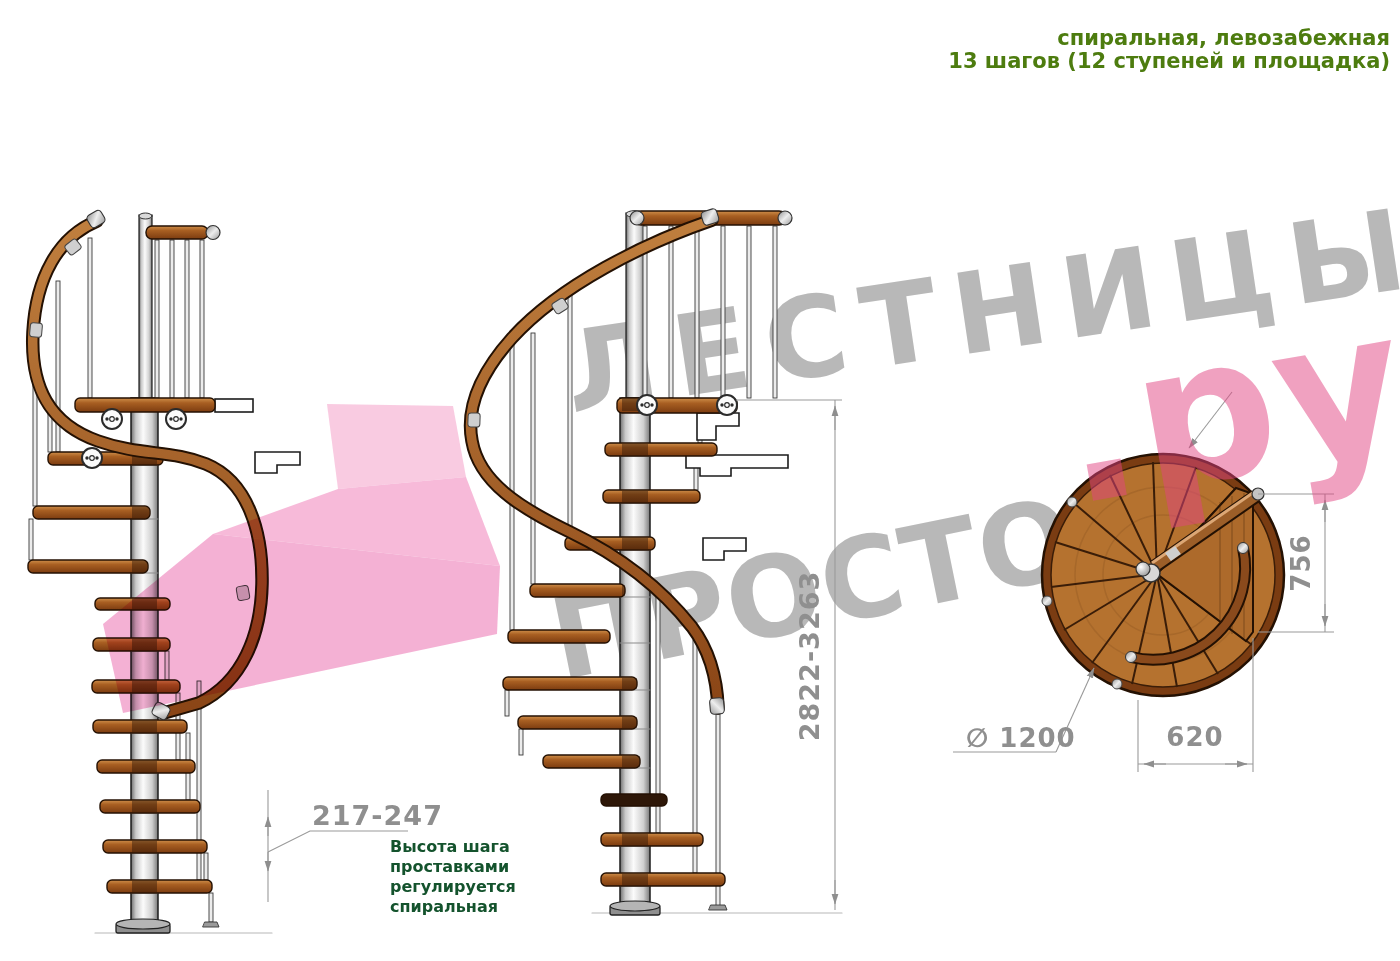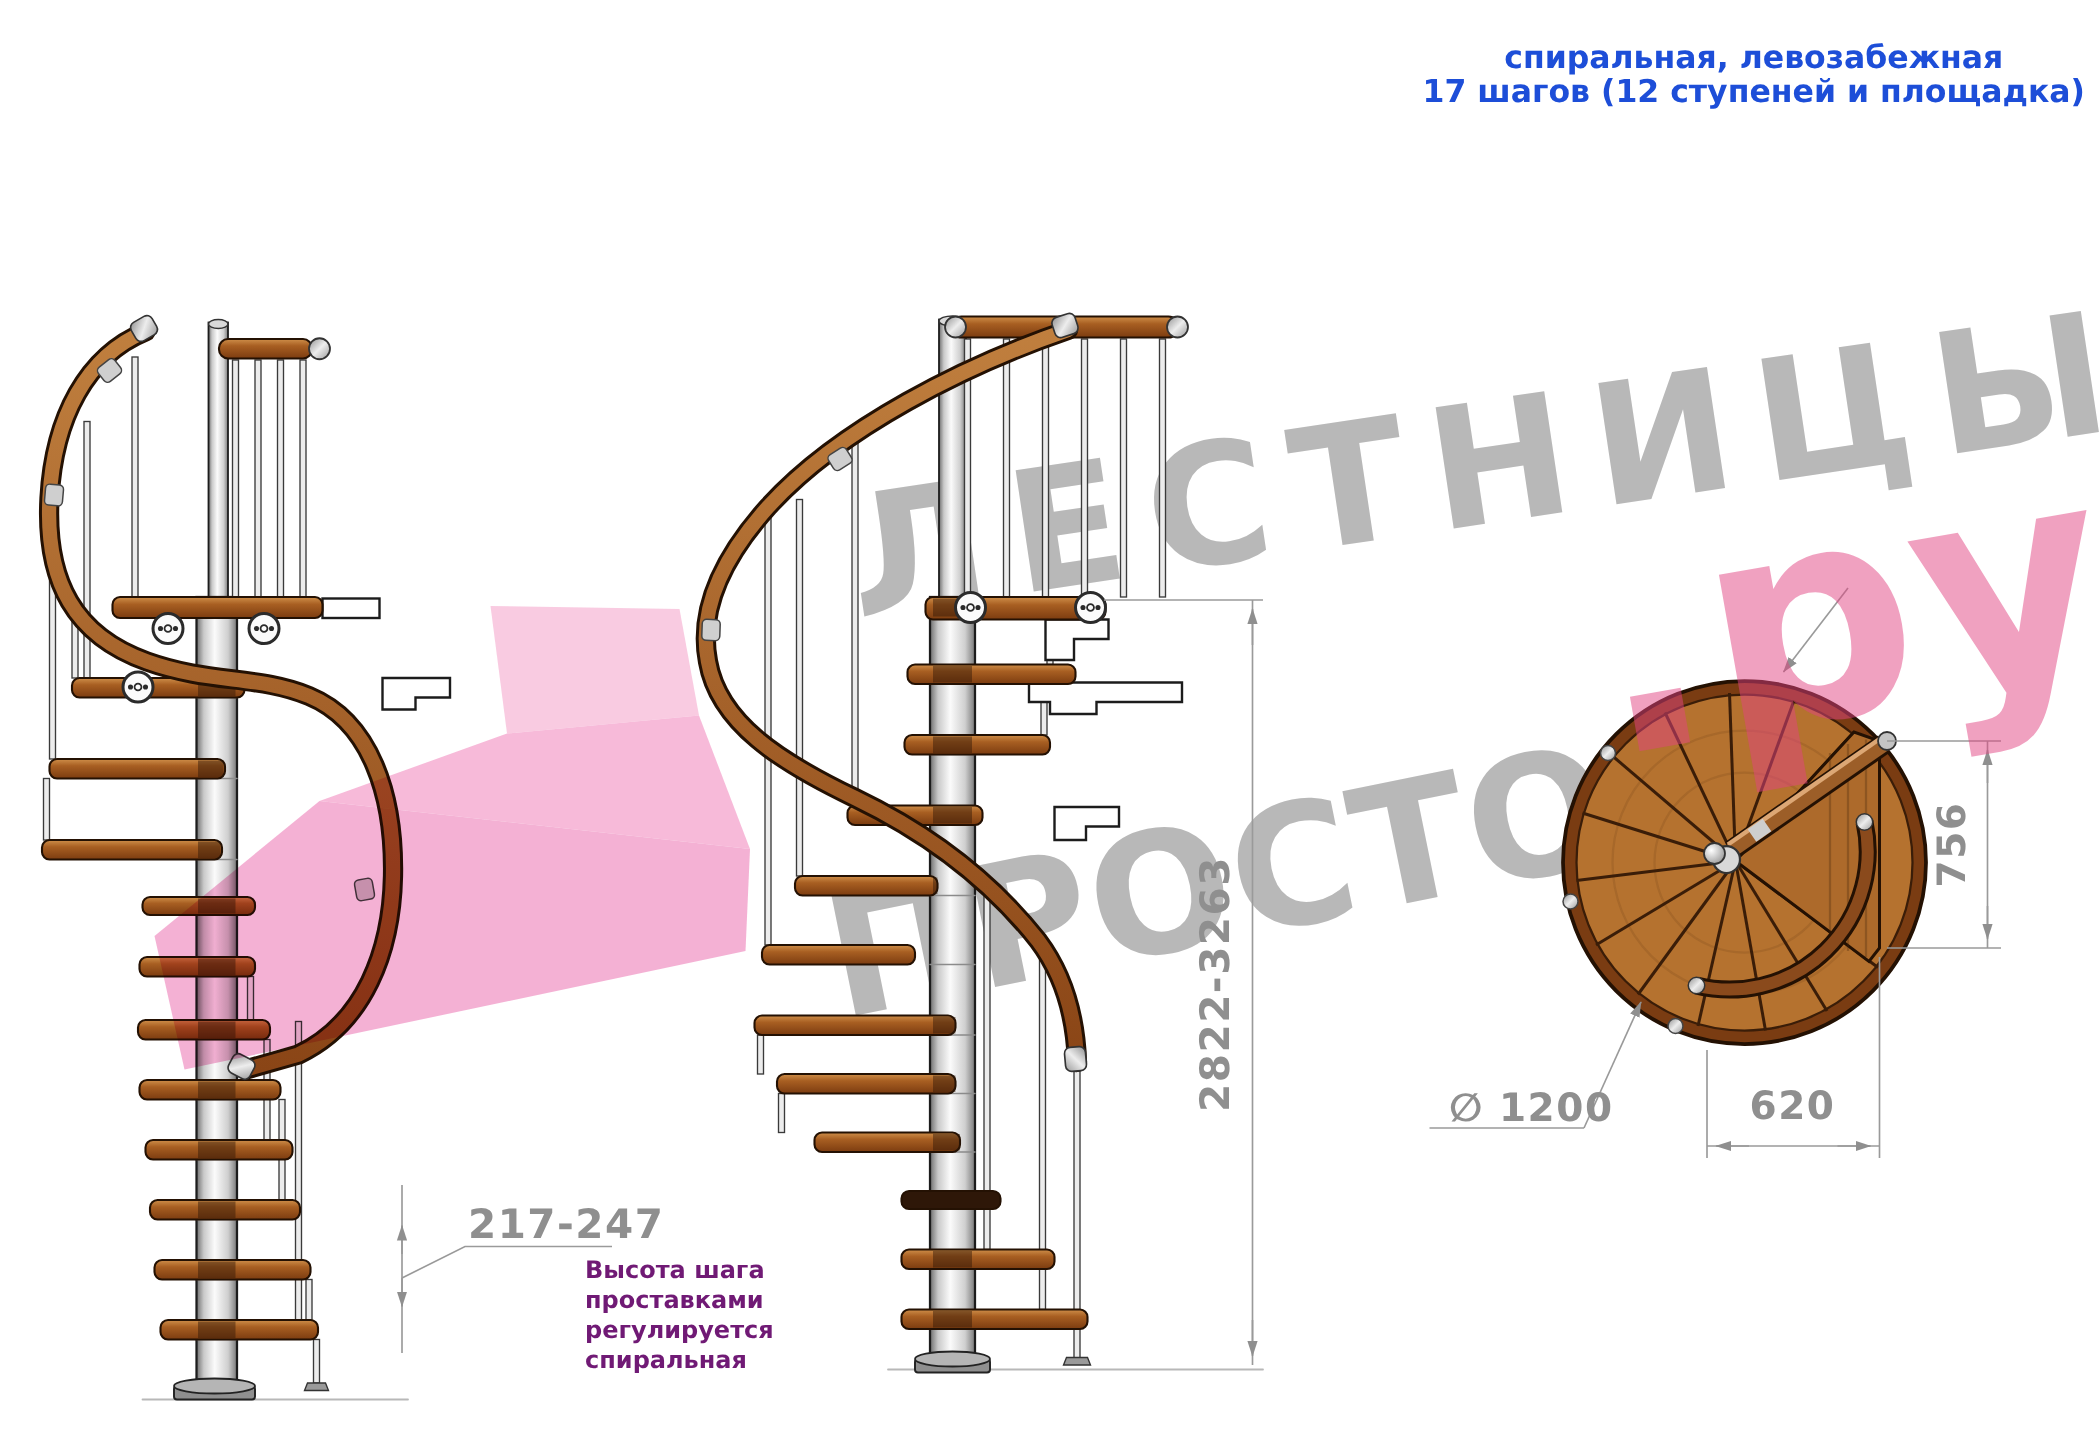--- a/index.html
+++ b/index.html
@@ -1,31 +1,31 @@
 <!DOCTYPE html>
 <html><head>
 <meta charset="utf-8">
 <style>
   html,body{margin:0;padding:0;background:#ffffff;}
   #canvas{position:relative;width:1400px;height:961px;background:#ffffff;overflow:hidden;
           font-family:"DejaVu Sans","Liberation Sans",sans-serif;}
   
-  .spec{position:absolute;top:27px;right:10px;text-align:center;color:#1d4ed8;
+  .spec{position:absolute;top:27px;right:10px;text-align:right;color:#4d7c0f;
         font-size:21px;line-height:23px;font-weight:600;white-space:nowrap;}
   
   .wm{position:absolute;font-weight:bold;white-space:nowrap;transform-origin:0 0;z-index:1;}
   .wm-1{left:556px;top:310px;font-size:112px;letter-spacing:16px;
         transform:rotate(-8.5deg);color:rgba(126,126,126,0.55);}
   .wm-2{left:540px;top:578px;font-size:112px;letter-spacing:1px;
         transform:rotate(-11.5deg);color:rgba(126,126,126,0.55);}
   .wm-3{left:1042px;top:326px;font-size:195px;letter-spacing:2px;
         transform:rotate(-10deg);color:rgba(226,68,130,0.5);z-index:3;}
   
   .note{position:absolute;left:390px;top:837px;font-size:16px;line-height:20px;
-        font-weight:600;color:#701a75;z-index:4;}
+        font-weight:600;color:#14532d;z-index:4;}
   svg#draw{position:absolute;left:0;top:0;z-index:2;}
   .dimtxt{font-family:"DejaVu Sans","Liberation Sans",sans-serif;font-weight:bold;fill:#8f8f8f;}
 </style>
 </head>
 <body>
 
 <div id="canvas">
 
   <div class="wm wm-1">ЛЕСТНИЦЫ</div>
   <div class="wm wm-2">ПРОСТО</div>
@@ -399,21 +399,21 @@
     <text class="dimtxt" x="312" y="825" font-size="27" letter-spacing="1">217-247</text>
     <text class="dimtxt" transform="translate(1310,563) rotate(-90)" font-size="26" text-anchor="middle" letter-spacing="1">756</text>
     <text class="dimtxt" x="1195" y="746" font-size="26" text-anchor="middle" letter-spacing="1">620</text>
     <text class="dimtxt" x="966" y="747" font-size="26" letter-spacing="1">∅ 1200</text>
   </svg>
 
   <div class="wm wm-3">.ру</div>
 
   <div class="spec">
     <div>спиральная, левозабежная</div>
-    <div>17 шагов (12 ступеней и площадка)</div>
+    <div>13 шагов (12 ступеней и площадка)</div>
   </div>
 
   <div class="note">
     <div>Высота шага</div>
     <div>проставками</div>
     <div>регулируется</div>
     <div>спиральная</div>
   </div>
 
 </div>

